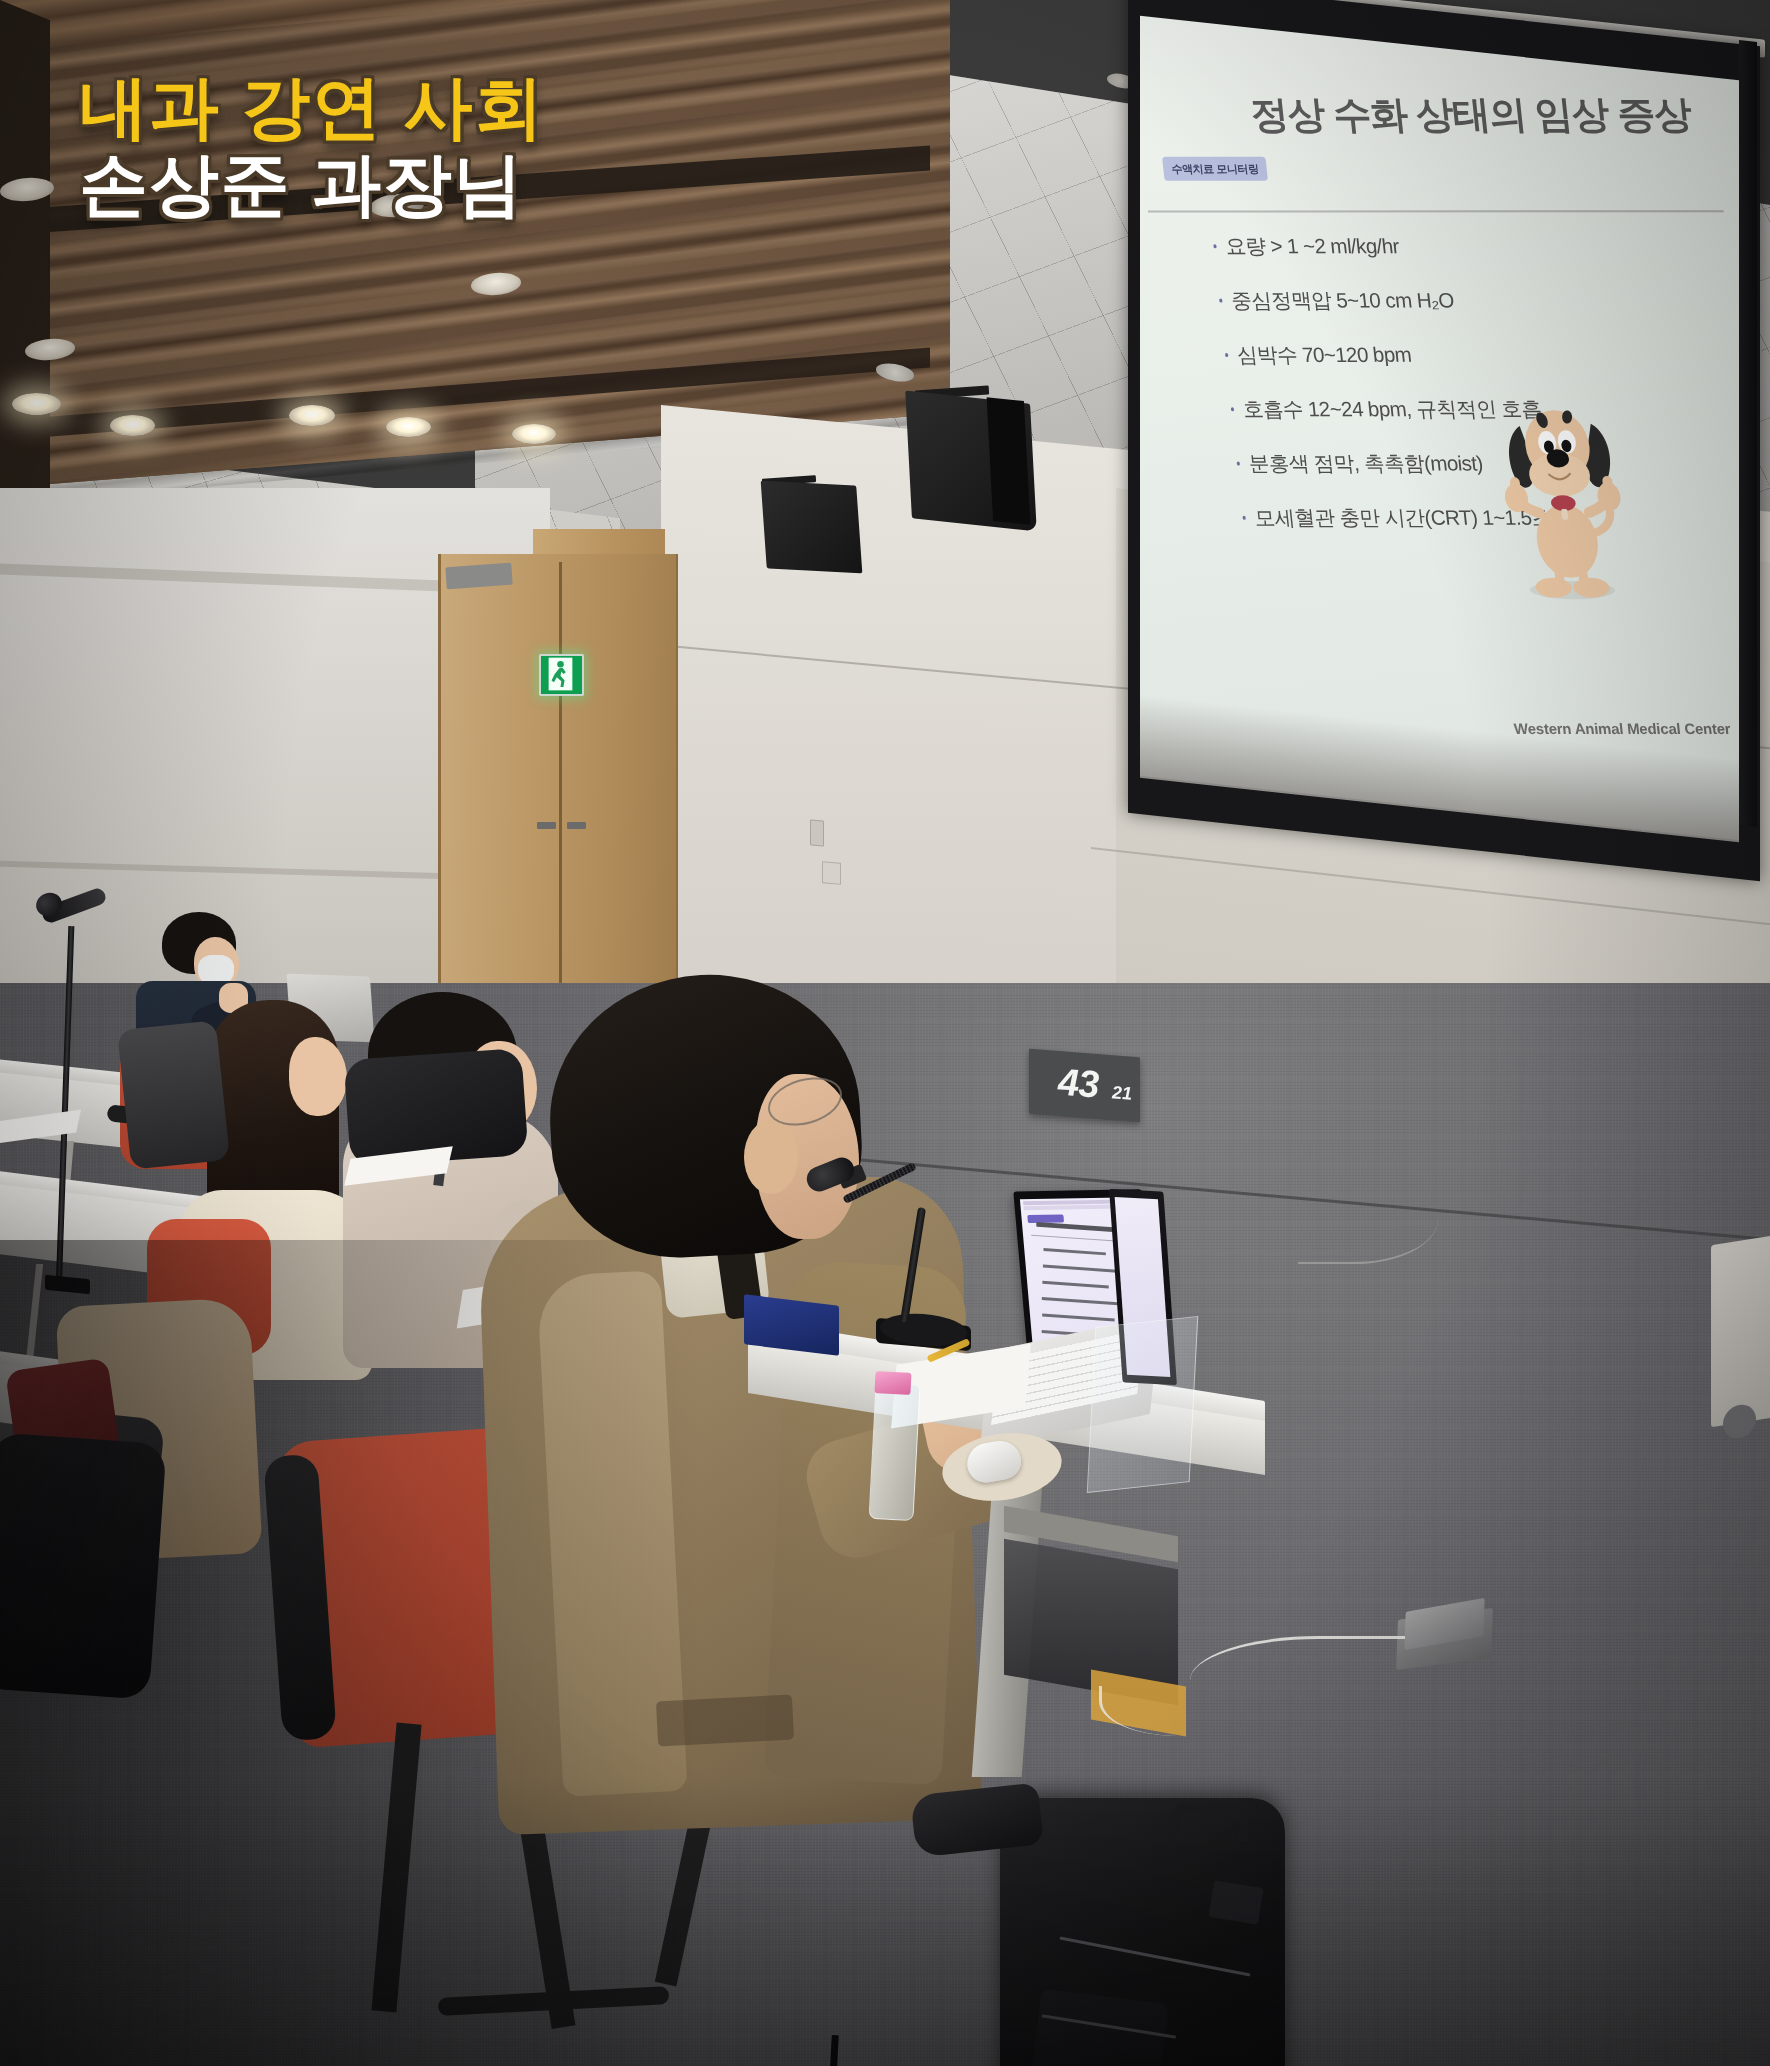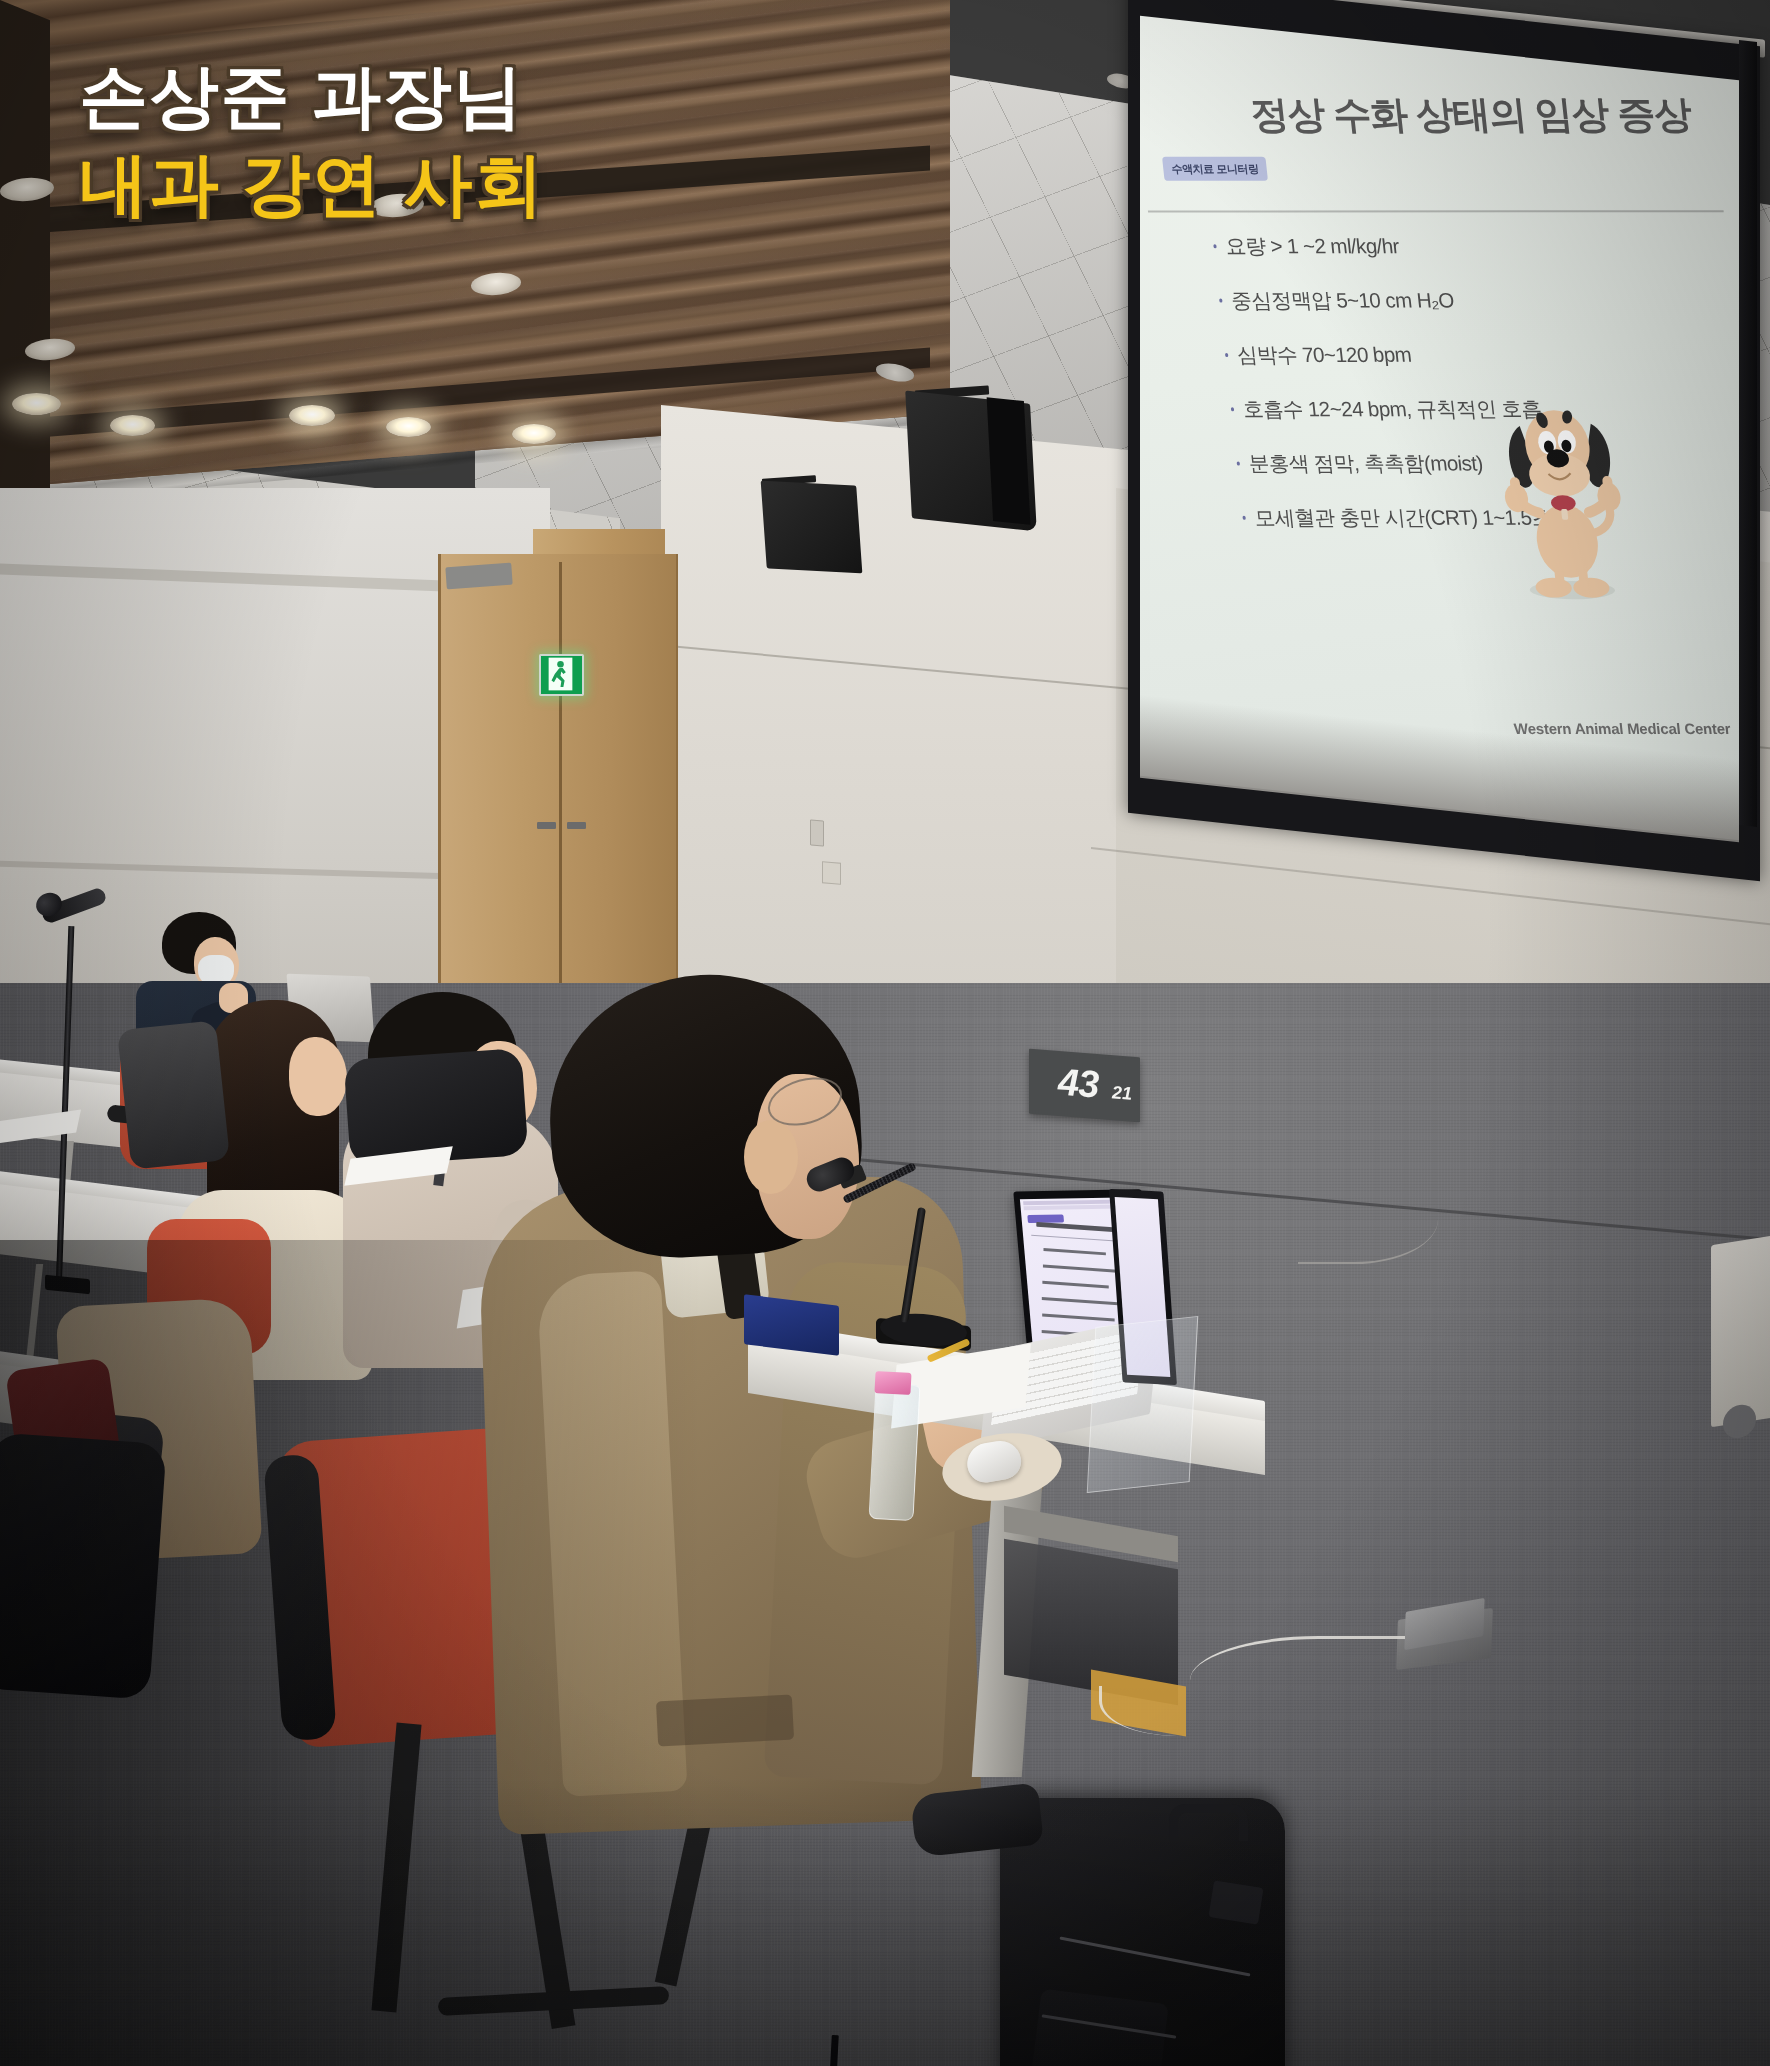--- a/index.html
+++ b/index.html
@@ -620,18 +620,18 @@
   <div class="lyr" style="left:913px;top:1789px;width:128px;height:62px;background:linear-gradient(160deg,#2a2a2d,#111113);border-radius:25px 16.5px 16.5px 25px;transform:rotate(-6deg);"></div>
 
   <div class="lyr" style="left:1711px;top:1240px;width:66px;height:182px;background:linear-gradient(160deg,#d9d6d0,#b6b3ac);border-radius:3.3px;transform:skewY(-9deg);"></div>
   <div class="lyr" style="left:1723px;top:1405px;width:33px;height:33px;background:#6f6f72;border-radius:50%;transform:skewY(-9deg);"></div>
 
   <div class="lyr" id="floor-shadow-left"></div>
   <div class="lyr" id="floor-shadow-bot"></div>
   <div class="lyr" style="left:0;top:0;width:1770px;height:2213px;background:radial-gradient(ellipse at 50% 42%, rgba(0,0,0,0) 48%, rgba(0,0,0,.38) 100%);pointer-events:none;"></div>
 
   <div class="lyr" id="title-block">
+    <p class="ttl" id="ttl-line2">내과 강연 사회</p>
     <p class="ttl" id="ttl-line1">손상준 과장님</p>
-    <p class="ttl" id="ttl-line2">내과 강연 사회</p>
   </div>
 
 </div>
 
 
 </body></html>

